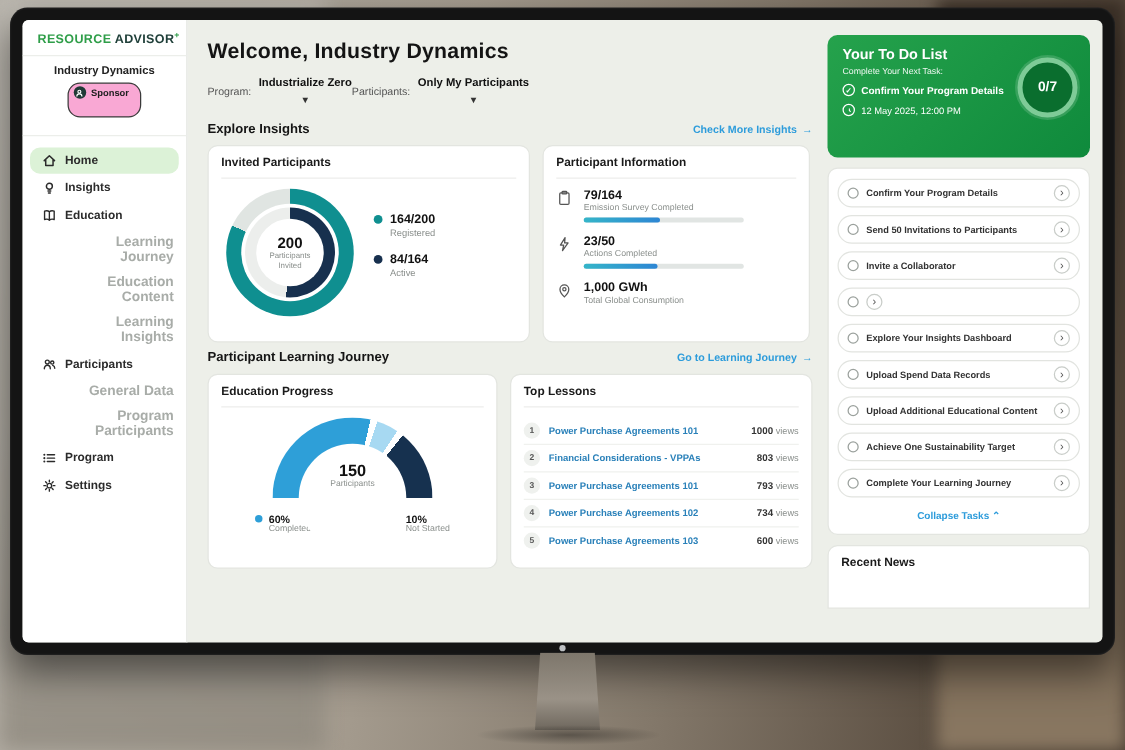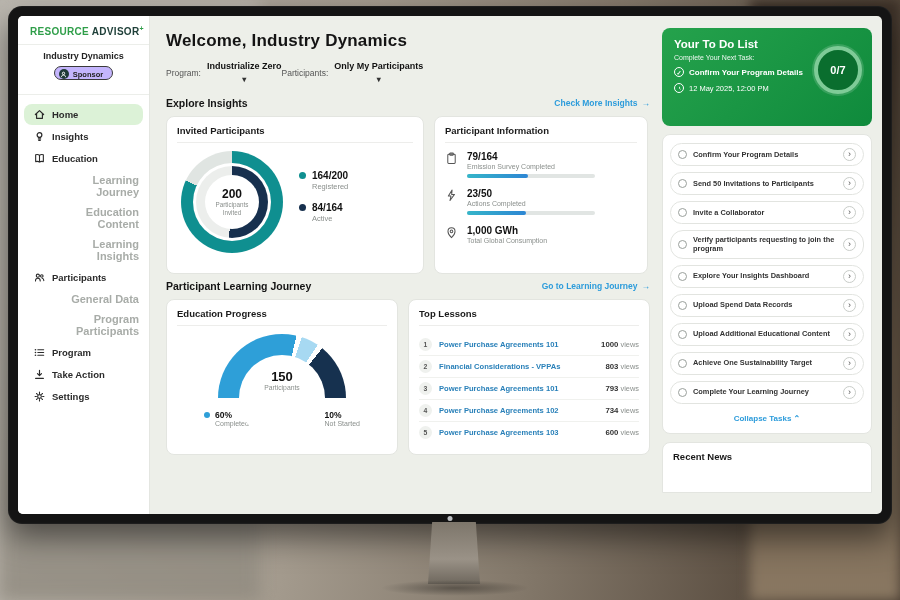--- a/index.html
+++ b/index.html
@@ -31,22 +31,22 @@
 
   
   .sidebar { width:132px; flex-shrink:0; background:#fff; border-right:1px solid #e4e6e1;
     padding:9px 0 0; display:flex; flex-direction:column; }
   .logo { padding:0 12px; font-size:10px; font-weight:bold; letter-spacing:.3px; white-space:nowrap; }
   .logo .lg-a { color:#2f9e49; } .logo .lg-b { color:#20403a; }
   .logo .lg-plus { color:#2f9e49; font-size:7px; vertical-align:super; }
   .side-div { border-top:1px solid #eceeea; margin:7px 0 6px; }
   .org-name { text-align:center; font-size:9px; font-weight:bold; color:#222; }
   .sponsor { margin:5px auto 7px; display:flex; align-items:center; gap:4px;
-    border:1px solid #3a3a3a; border-radius:10px; padding:2px 9px 0 4px;
-    font-size:7.5px; font-weight:bold; color:#222; width:fit-content; background:#c4b5fd; }
+    border:1px solid #3a3a3a; border-radius:10px; padding:2px 9px 14px 4px;
+    font-size:7.5px; font-weight:bold; color:#222; width:fit-content; background:#f9a8d4; }
   .sponsor .sp-ic { width:10px; height:10px; border-radius:50%; background:#203a36; display:flex;
     align-items:center; justify-content:center; }
   .nav { padding:2px 0 8px; }
   .nav-item { display:flex; align-items:center; gap:7px; padding:5px 10px; margin:1px 6px;
     font-size:9.5px; font-weight:bold; color:#2b2b2b; border-radius:8px; cursor:pointer; }
   .nav-item.active { background:#dcf2d7; }
   .nav-item .nicon { width:11px; height:11px; flex-shrink:0; display:flex; }
   .nav-sub { padding:4px 10px 4px 34px; font-size:11px; font-weight:bold; color:#a8aca8;
     cursor:pointer;text-align:right; }
 
@@ -227,28 +227,20 @@
           <span class="nicon">
             <svg width="11" height="11" viewBox="0 0 12 12" fill="none" stroke="#2b2b2b" stroke-width="1.3" stroke-linecap="round">
                 <path d="M4.2 3 H10.5 M4.2 6 H10.5 M4.2 9 H10.5"></path>
                 <path d="M1.6 3 h0.01 M1.6 6 h0.01 M1.6 9 h0.01" stroke-width="1.8"></path>
               </svg>
           </span>
           <span>Program</span>
         </div>
         <div class="nav-item">
           <span class="nicon">
-            <svg width="11" height="11" viewBox="0 0 12 12" fill="none" stroke="#2b2b2b" stroke-width="1.3" stroke-linecap="round" stroke-linejoin="round">
-                <path d="M6 1.5 V7 M3.8 5 L6 7.2 L8.2 5 M1.8 10.3 H10.2"></path>
-              </svg>
-          </span>
-          <span>Take Action</span>
-        </div>
-        <div class="nav-item">
-          <span class="nicon">
             <svg width="11" height="11" viewBox="0 0 12 12" fill="none" stroke="#2b2b2b" stroke-width="1.2" stroke-linecap="round">
                 <circle cx="6" cy="6" r="2"></circle>
                 <path d="M6 1.2 V2.6 M6 9.4 V10.8 M1.2 6 H2.6 M9.4 6 H10.8 M2.7 2.7 L3.7 3.7 M8.3 8.3 L9.3 9.3 M9.3 2.7 L8.3 3.7 M3.7 8.3 L2.7 9.3"></path>
               </svg>
           </span>
           <span>Settings</span>
         </div>
       </div>
     </div>
 
@@ -469,21 +461,20 @@
             <span class="task-label">Send 50 Invitations to Participants</span>
             <span class="task-go">›</span>
           </div>
           <div class="task">
             <span class="task-check"></span>
             <span class="task-label">Invite a Collaborator</span>
             <span class="task-go">›</span>
           </div>
           <div class="task">
             <span class="task-check"></span>
-            <span class="task-label">Verify participants requesting to join the program</span>
             <span class="task-go">›</span>
           </div>
           <div class="task">
             <span class="task-check"></span>
             <span class="task-label">Explore Your Insights Dashboard</span>
             <span class="task-go">›</span>
           </div>
           <div class="task">
             <span class="task-check"></span>
             <span class="task-label">Upload Spend Data Records</span>

